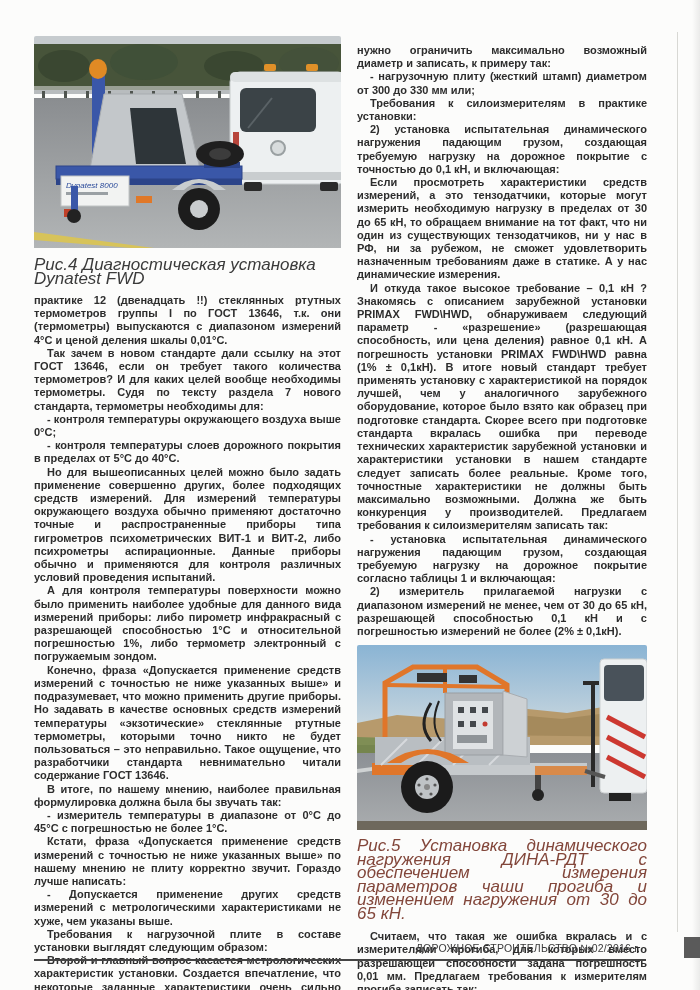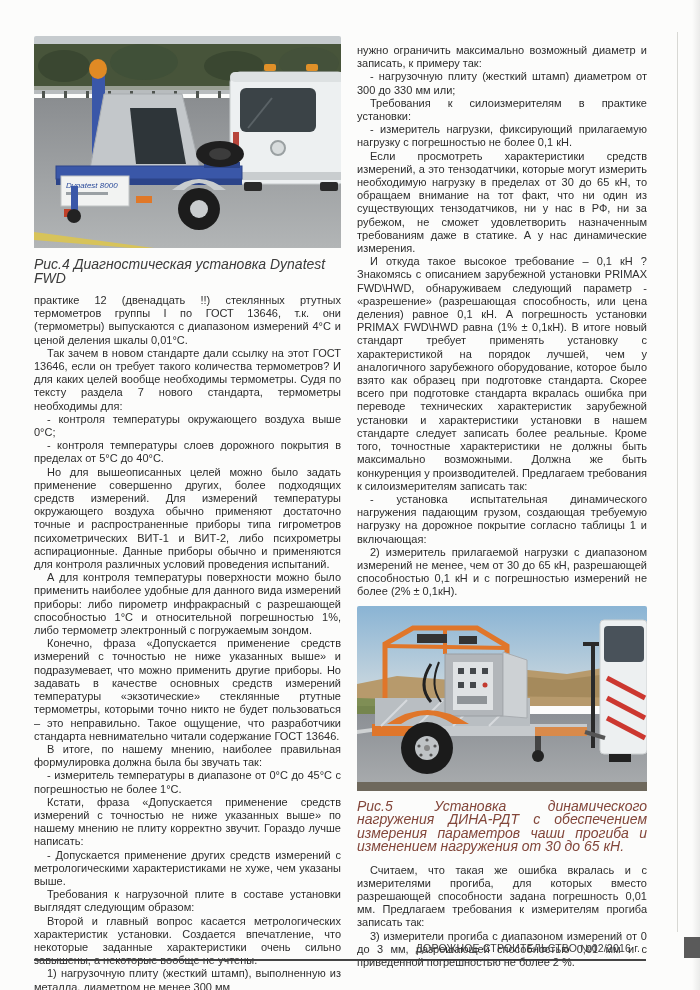--- a/index.html
+++ b/index.html
@@ -10,25 +10,25 @@
     color:#2d2d2d;
   }
   .edge-shade{position:absolute;top:0;right:0;width:8px;height:990px;
     background:linear-gradient(to right,rgba(0,0,0,0),rgba(0,0,0,0.07));}
   .edge-line{position:absolute;left:677px;top:32px;width:1px;height:900px;background:#d8d8d4;}
 
   .col-left{position:absolute;left:34px;top:36px;width:307px;}
   .col-right{position:absolute;left:357px;top:44px;width:290px;}
 
   .photo{display:block;width:100%;border-radius:2px;overflow:hidden;}
-  .caption{font-style:italic;font-size:14px;line-height:13.5px;margin-top:6px;
+  .caption{font-style:italic;font-size:17px;line-height:13.5px;margin-top:6px;
     color:#3b3b3b;text-align:left;}
   .caption.fig5{color:#82463a;text-align:justify;margin-top:5px;font-style:italic;}
 
-  .textblock{margin-top:9px;}
+  .textblock{margin-top:9px;font-weight:bold;}
   .textblock p{margin:0;font-size:11px;line-height:13.2px;text-align:justify;}
   .textblock p.ind{text-indent:13px;}
 
   .footer-journal{position:absolute;left:300px;top:942px;width:340px;
     text-align:right;font-size:10.5px;color:#3a3a3a;letter-spacing:.2px;}
   .footer-line{position:absolute;left:34px;top:959px;width:612px;height:2px;background:#454545;}
   .page-num-box{position:absolute;left:684px;top:937px;width:52px;height:21px;
     background:#5a5a5a;color:#cbcbcb;font-size:16px;display:flex;
     align-items:center;justify-content:center;}
 </style>
@@ -127,21 +127,21 @@
         <p class="ind">1) нагрузочную плиту (жесткий штамп), выполненную из металла, диаметром не менее 300 мм</p>
         <p class="ind">Напрашивается вопрос, а можно ли применить плиту диаметром 400 или 500 мм. Скорее всего нет. Но тогда</p>
       </div>
   </div>
 
   <div class="col-right">
     <div class="textblock" style="margin-top:0">
         <p class="">нужно ограничить максимально возможный диаметр и записать, к примеру так:</p>
         <p class="ind">- нагрузочную плиту (жесткий штамп) диаметром от 300 до 330 мм или;</p>
         <p class="ind">Требования к силоизмерителям в практике установки:</p>
-        <p class="ind">- измеритель нагрузки, фиксирующий прилагаемую нагрузку с погрешностью не более 0,1 кН.</p>
+        <p class="ind">2) установка испытательная динамического нагружения падающим грузом, создающая требуемую нагрузку на дорожное покрытие с точностью до 0,1 кН, и включающая:</p>
         <p class="ind">Если просмотреть характеристики средств измерений, а это тензодатчики, которые могут измерить необходимую нагрузку в пределах от 30 до 65 кН, то обращаем внимание на тот факт, что ни один из существующих тензодатчиков, ни у нас в РФ, ни за рубежом, не сможет удовлетворить назначенным требованиям даже в статике. А у нас динамические измерения.</p>
         <p class="ind">И откуда такое высокое требование – 0,1 кН ? Знакомясь с описанием зарубежной установки PRIMAX FWD\HWD, обнаруживаем следующий параметр - «разрешение» (разрешающая способность, или цена деления) равное 0,1 кН. А погрешность установки PRIMAX FWD\HWD равна (1% ± 0,1кН). В итоге новый стандарт требует применять установку с характеристикой на порядок лучшей, чем у аналогичного зарубежного оборудование, которое было взято как образец при подготовке стандарта. Скорее всего при подготовке стандарта вкралась ошибка при переводе технических характеристик зарубежной установки и характеристики установки в нашем стандарте следует записать более реальные. Кроме того, точностные характеристики не должны быть максимально возможными. Должна же быть конкуренция у производителей. Предлагаем требования к силоизмерителям записать так:</p>
         <p class="ind">- установка испытательная динамического нагружения падающим грузом, создающая требуемую нагрузку на дорожное покрытие согласно таблицы 1 и включающая:</p>
         <p class="ind">2) измеритель прилагаемой нагрузки с диапазоном измерений не менее, чем от 30 до 65 кН, разрешающей способностью 0,1 кН и с погрешностью измерений не более (2% ± 0,1кН).</p>
       </div>
 
     <div class="photo" style="margin-top:7px">
       <svg width="290" height="185" viewBox="0 0 290 185" xmlns="http://www.w3.org/2000/svg">
         <defs>
           <linearGradient id="sky5" x1="0" y1="0" x2="0" y2="1">

